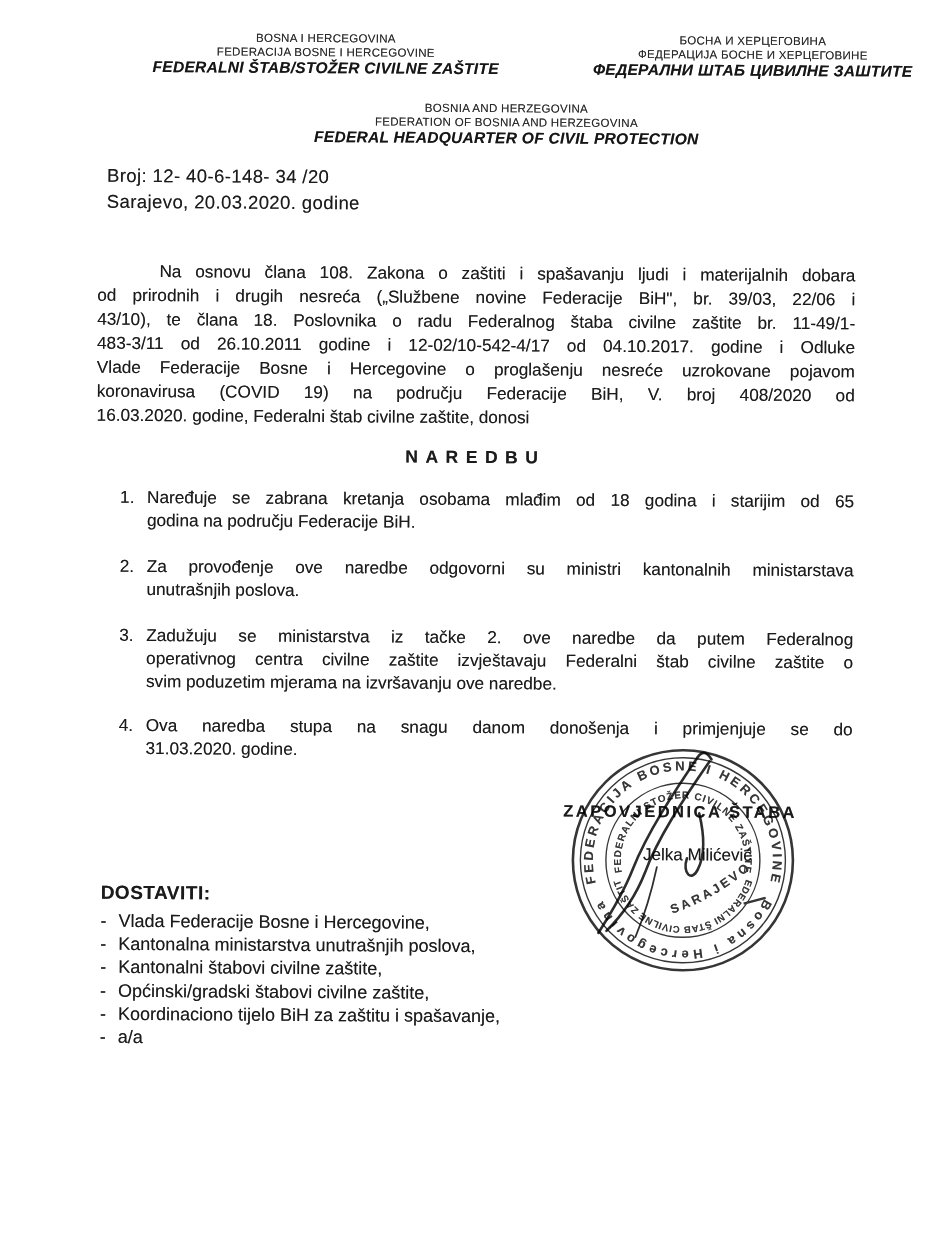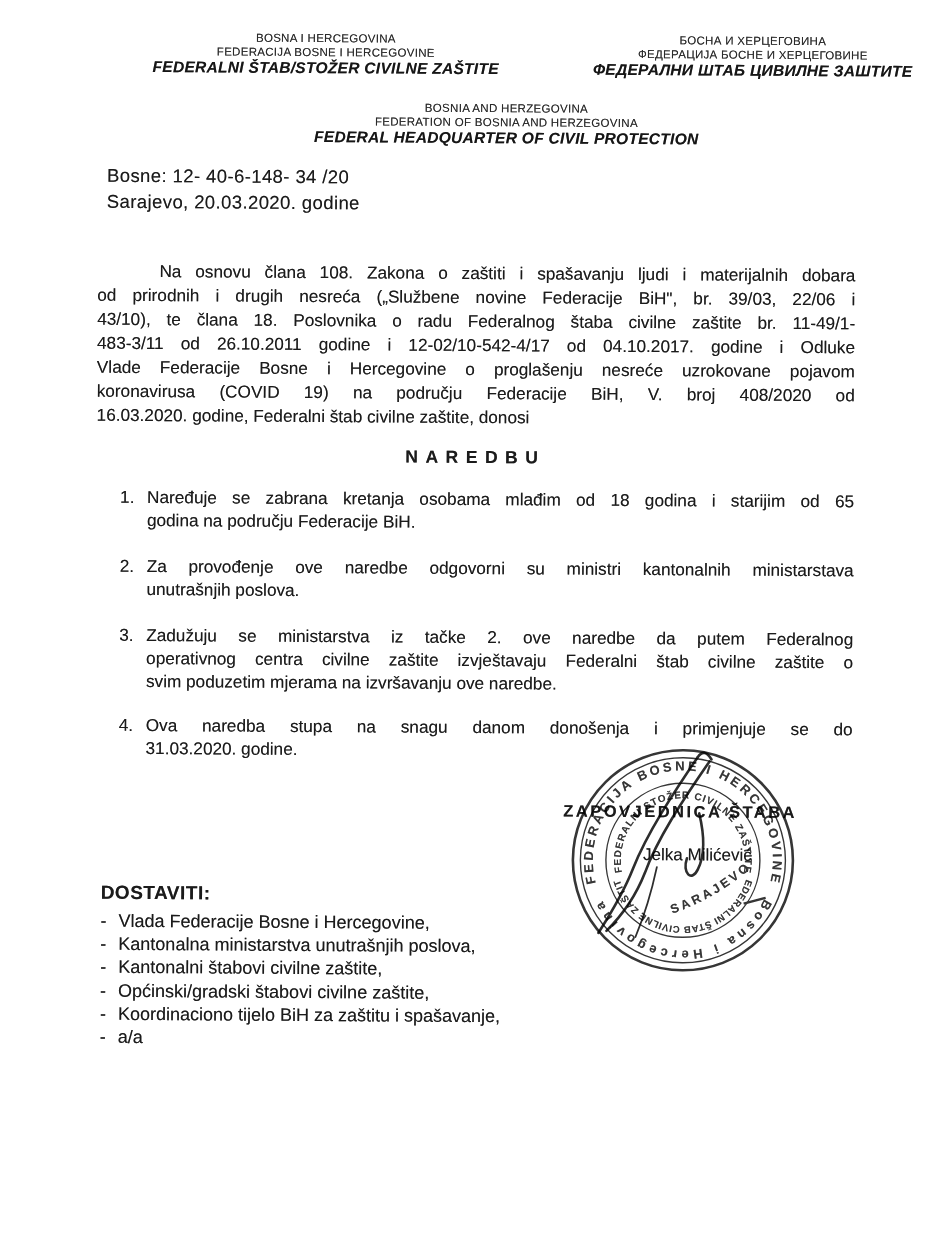--- a/index.html
+++ b/index.html
@@ -73,21 +73,21 @@
     </div>
 
     <div class="hblock hb-center">
       <div class="h-small">BOSNIA AND HERZEGOVINA</div>
       <div class="h-small">FEDERATION OF BOSNIA AND HERZEGOVINA</div>
       <div class="h-main">FEDERAL HEADQUARTER OF CIVIL PROTECTION</div>
     </div>
 
     <div class="meta">
       <div>
-        <span>Bosne:</span>
+        <span>Broj:</span>
         <span>12- 40-6-148- 34  /20</span>
       </div>
       <div>Sarajevo, 20.03.2020. godine</div>
     </div>
 
     <div class="intro">
       <div class="jline indent">Na osnovu člana 108. Zakona o zaštiti i spašavanju ljudi i materijalnih dobara</div>
       <div class="jline">od prirodnih i drugih nesreća („Službene novine Federacije BiH", br. 39/03, 22/06 i</div>
       <div class="jline">43/10), te člana 18. Poslovnika o radu Federalnog štaba civilne zaštite br. 11-49/1-</div>
       <div class="jline">483-3/11 od 26.10.2011 godine i 12-02/10-542-4/17 od 04.10.2017. godine i Odluke</div>

